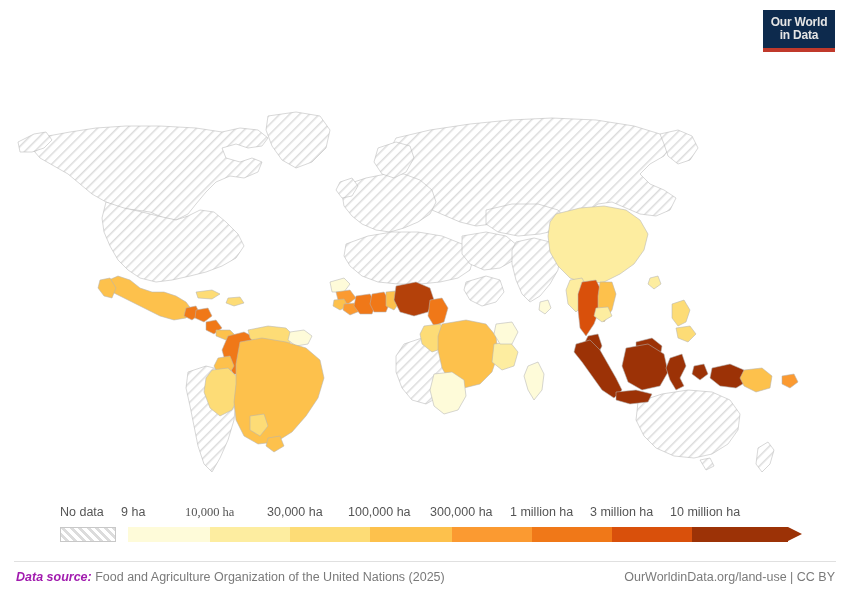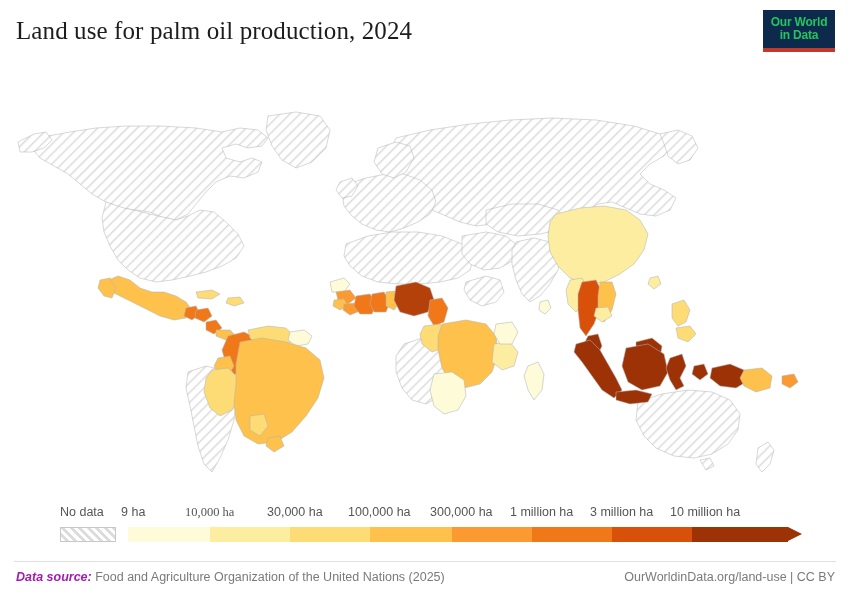--- a/index.html
+++ b/index.html
@@ -23,21 +23,21 @@
   }
   .logo{
     position:absolute;right:15px;top:10px;
     width:72px;height:42px;
     background:#0d2a4d;
     box-sizing:border-box;
     border-bottom:4px solid #c0392b;
     display:flex;flex-direction:column;align-items:center;justify-content:center;
   }
   .logo span{
-    display:block;color:#22c55e;font-size:12px;line-height:13px;
+    display:block;color:#e5e5e5;font-size:12px;line-height:13px;
     font-family:"Liberation Sans", sans-serif;font-weight:700;
     letter-spacing:-.2px;text-align:center;
   }
 
   
   .mapwrap{position:absolute;left:0;top:86px;width:850px;height:410px;}
   svg.map{display:block;width:850px;height:410px;}
   .country{stroke:#b3b3b3;stroke-width:.55;stroke-linejoin:round;}
   .nodata{fill:url(#hatch);stroke:#b8b8b8;stroke-width:.55;}
 
@@ -62,21 +62,20 @@
   .src{position:absolute;left:16px;top:4px;white-space:nowrap;}
   .src b{color:#a21caf;font-weight:700;font-style:italic;}
   .lic{position:absolute;right:15px;top:4px;white-space:nowrap;}
 </style>
 </head>
 <body>
 
 <div class="page">
 
   <div class="header">
-    <div class="title">Land use for palm oil production, 2024</div>
     <div class="logo">
       <span>Our World</span>
       <span>in Data</span>
     </div>
   </div>
 
   <div class="mapwrap">
     <svg class="map" viewBox="0 0 850 410" preserveAspectRatio="xMidYMid meet">
       <defs>
         <pattern id="hatch" width="7" height="7" patternTransform="rotate(45)" patternUnits="userSpaceOnUse">

